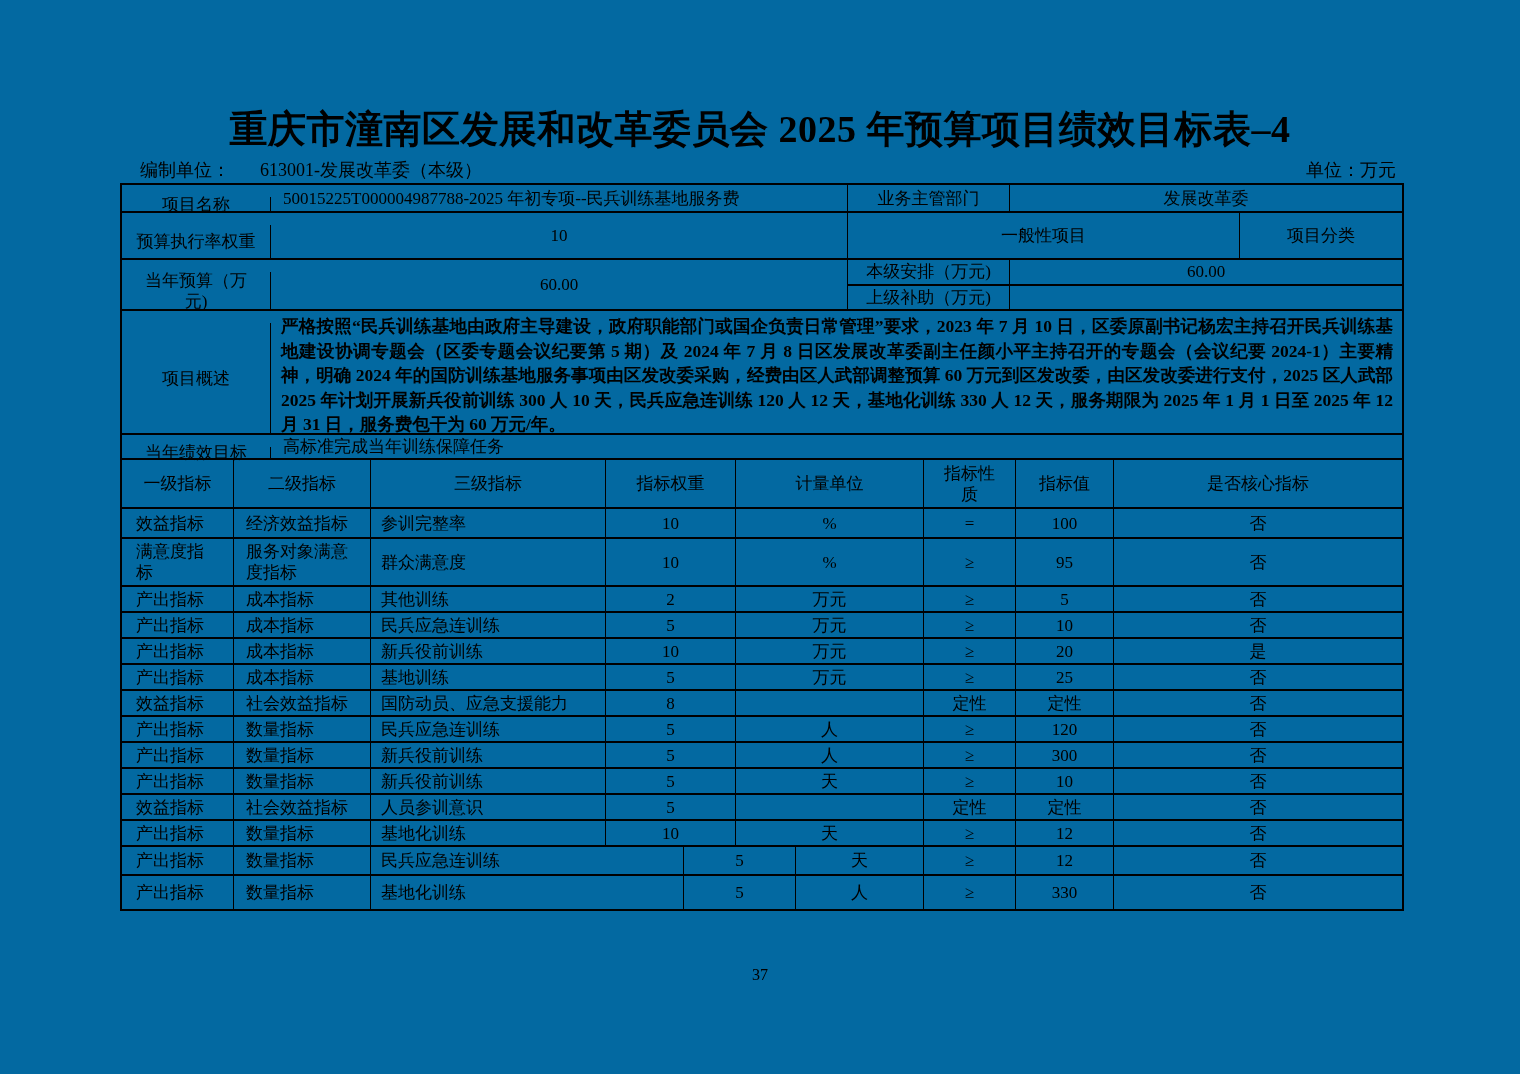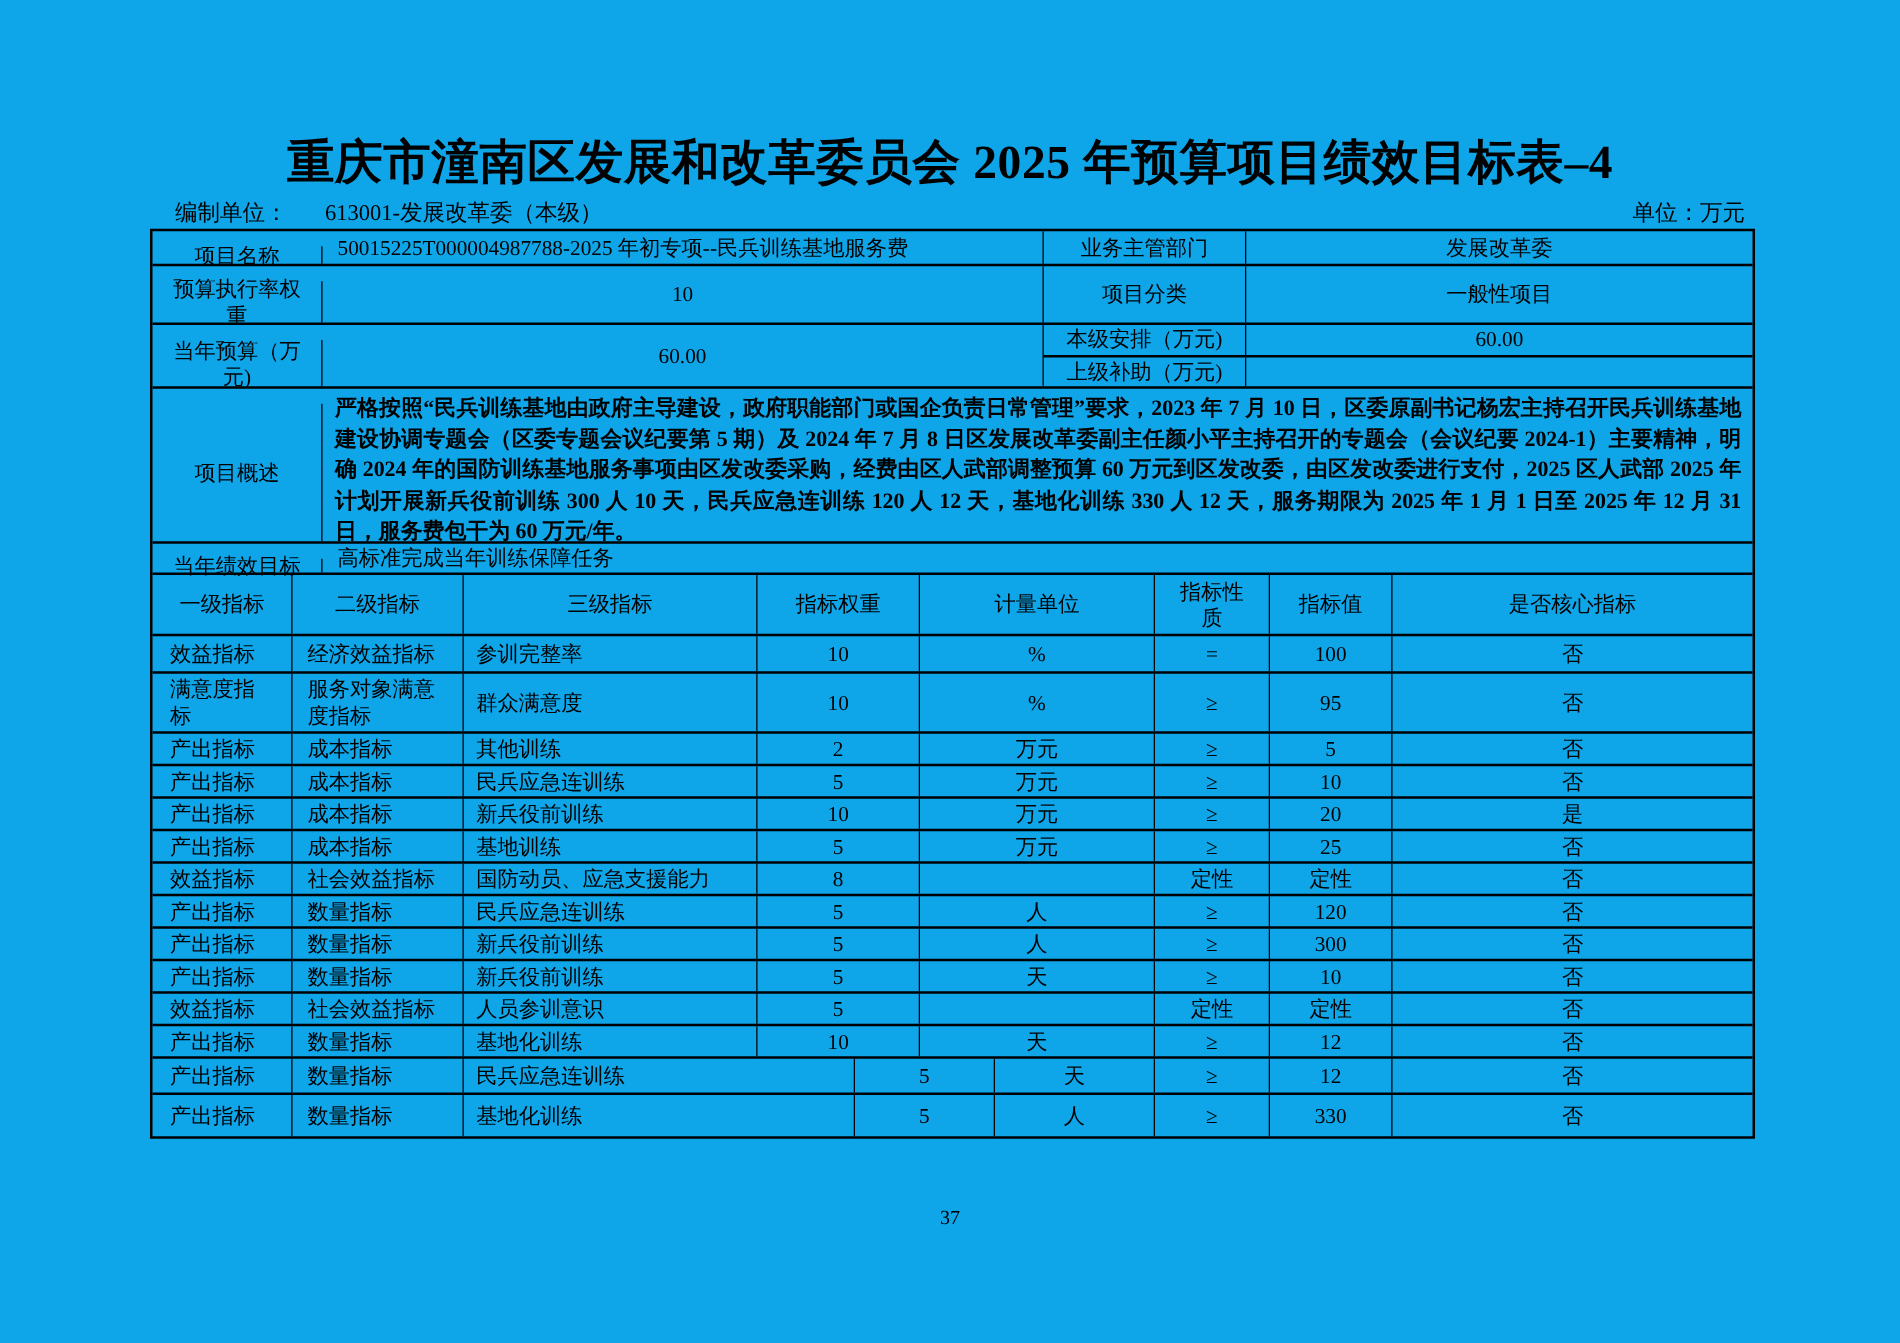--- a/index.html
+++ b/index.html
@@ -2,21 +2,21 @@
 <html lang="zh"><head>
 <meta charset="utf-8">
 <style>
   * { margin:0; padding:0; box-sizing:border-box; }
   html,body { background:#fff; }
   body {
     width:1520px; height:1074px; overflow:hidden;
     font-family:"Liberation Serif","DejaVu Serif",serif;
     color:#000;
   }
-  .sheet { position:relative; width:1520px; height:1074px; background:#0ea5e9; }
+  .sheet { position:relative; width:1520px; height:1074px; background:#0369a1; }
 
   .doc-title {
     position:absolute; left:0; top:104px; width:100%;
     text-align:center; font-size:38px; font-weight:bold;
     white-space:nowrap; letter-spacing:0.5px;
   }
   .meta-row {
     position:absolute; left:120px; top:158px; width:1284px;
     display:flex; align-items:flex-end; font-size:18px; height:24px;
   }
@@ -28,21 +28,21 @@
     position:absolute; left:120px; top:183px; width:1284px;
     border:2px solid #000; font-size:17px;
   }
   .trow { display:flex; border-bottom:2px solid #000; }
   .trow:last-child { border-bottom:none; }
   .cell {
     display:flex; align-items:center; justify-content:center;
     text-align:center; border-right:1px solid #000; line-height:21px;
   }
   .cell:last-child { border-right:none; }
-  .lbl   { width:136px; padding:0 14px; flex:none;margin-top:12px; }
+  .lbl   { width:149px; padding:0 14px; flex:none;margin-top:12px; }
   .val-w { width:577px; flex:none; }
   .lbl2  { width:162px; flex:none; }
   .val2  { flex:1; }
   .left-al { justify-content:flex-start; text-align:left; padding-left:12px; }
 
   .r1 { height:28px; }
   .r2 { height:47px; }
   .r3 { height:51px; }
   .r5 { height:26px; }
   .r6 { height:25px; }
@@ -118,22 +118,22 @@
     <div class="trow r1">
       <div class="cell lbl">项目名称</div>
       <div class="cell val-w left-al">50015225T000004987788-2025 年初专项--民兵训练基地服务费</div>
       <div class="cell lbl2">业务主管部门</div>
       <div class="cell val2">发展改革委</div>
     </div>
 
     <div class="trow r2">
       <div class="cell lbl">预算执行率权重</div>
       <div class="cell val-w">10</div>
+      <div class="cell val2">一般性项目</div>
       <div class="cell lbl2">项目分类</div>
-      <div class="cell val2">一般性项目</div>
     </div>
 
     <div class="trow r3">
       <div class="cell lbl">当年预算（万元)</div>
       <div class="cell val-w">60.00</div>
       <div class="r3-right">
         <div class="r3-sub">
           <div class="cell lbl2">本级安排（万元)</div>
           <div class="cell val2">60.00</div>
         </div>

